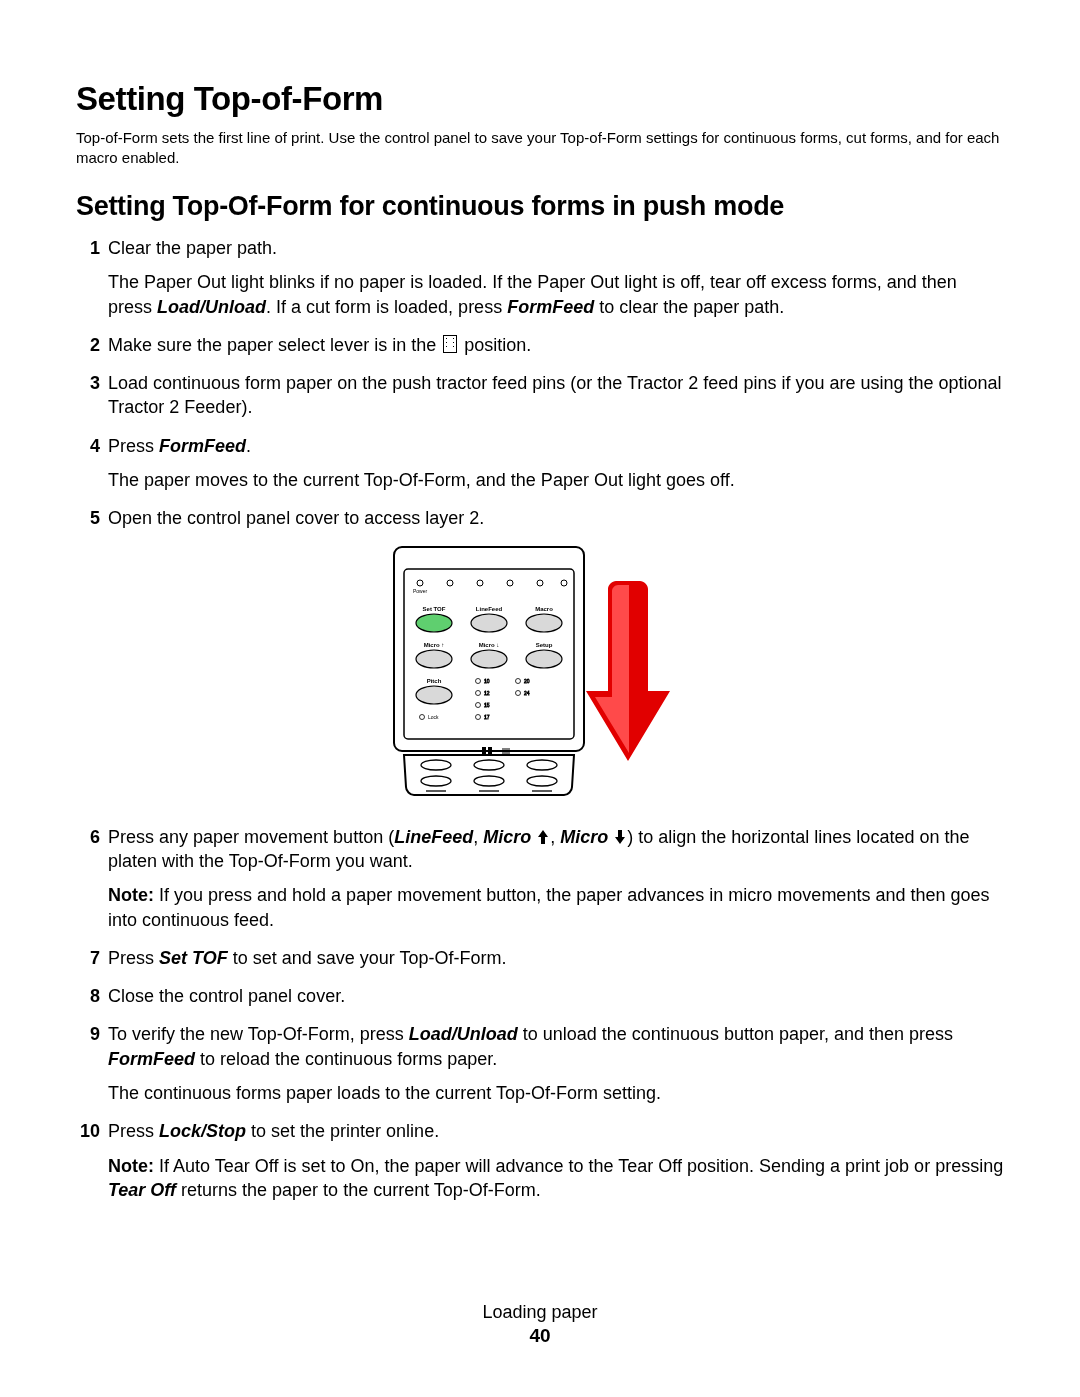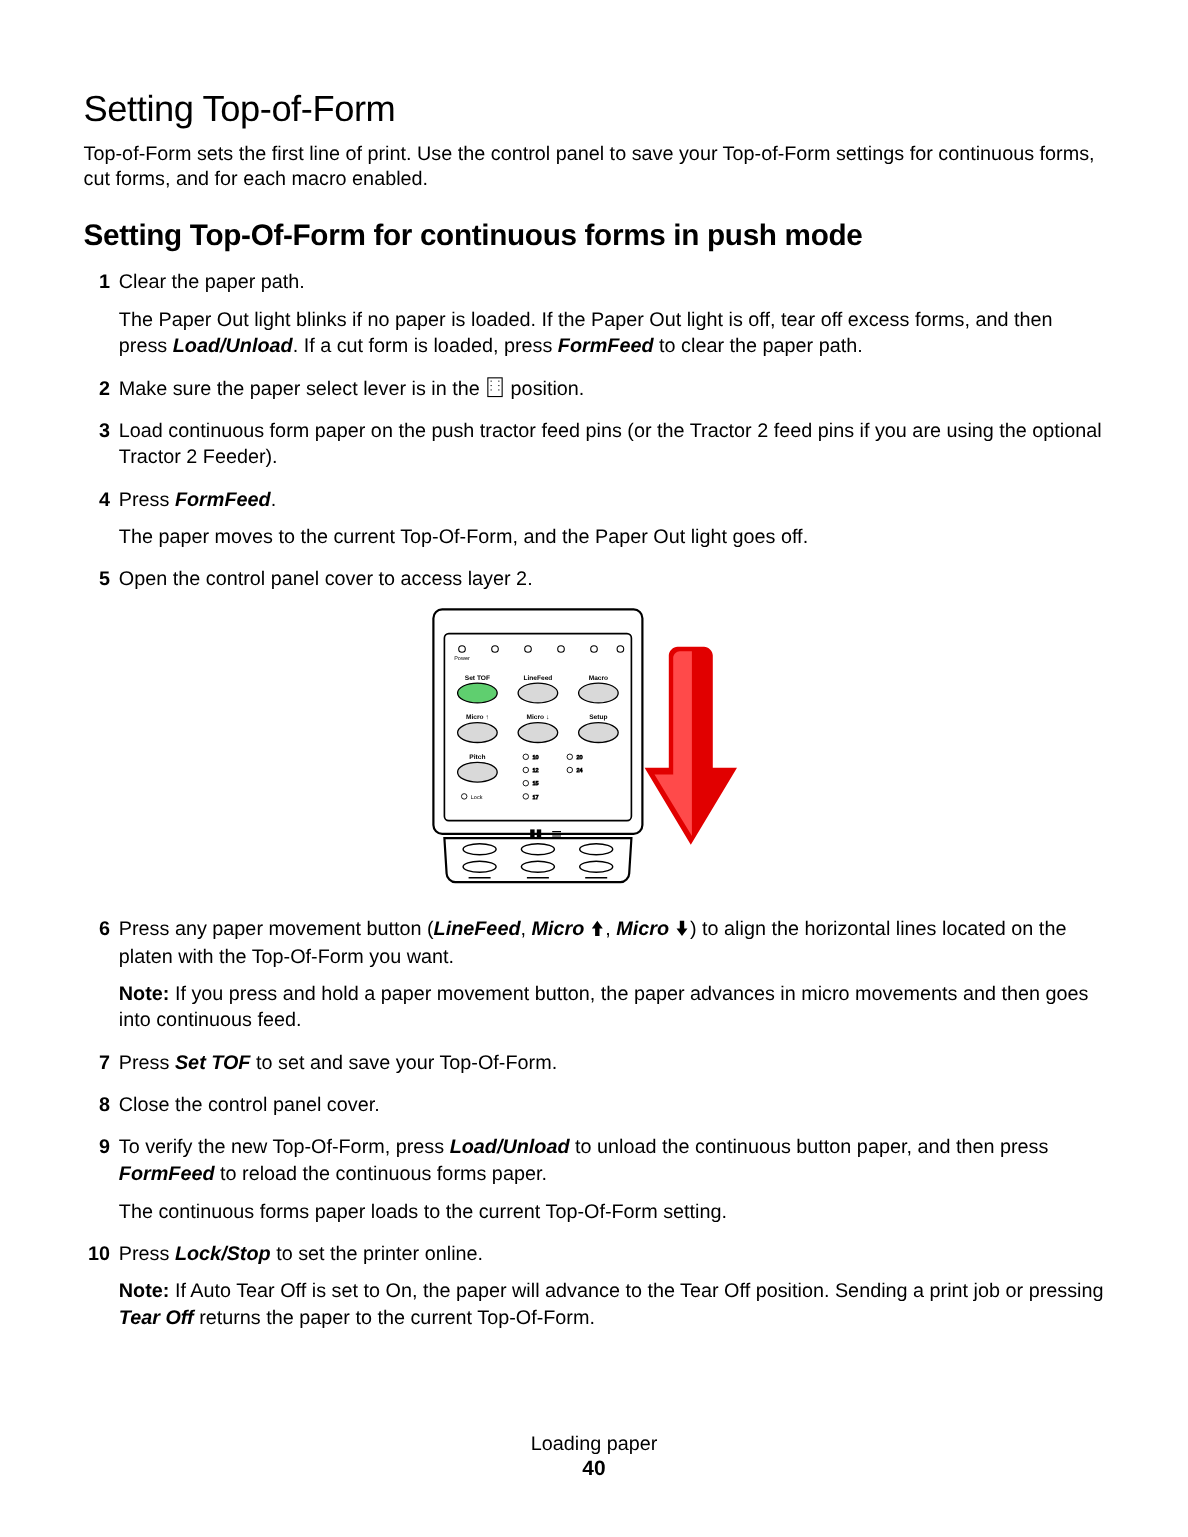--- a/index.html
+++ b/index.html
@@ -12,32 +12,32 @@
   }
   .page {
     width: 1080px;
     min-height: 1397px;
     box-sizing: border-box;
     padding: 80px 76px 50px 76px;
     position: relative;
   }
   h1 {
     font-size: 33px;
-    font-weight: 400;
+    font-weight: 700;
     margin: 0 0 10px 0;
     letter-spacing: -0.4px;
   }
   h2 {
     font-size: 27px;
     font-weight: 800;
     margin: 24px 0 12px 0;
     letter-spacing: -0.3px;
   }
   .intro {
-    font-size: 18px;
+    font-size: 15px;
     line-height: 1.3;
     margin: 6px 0 0 0;
   }
   ol.steps {
     counter-reset: step;
     list-style: none;
     padding: 0 0 0 24px;
     margin: 6px 0 0 0;
   }
   ol.steps > li {

